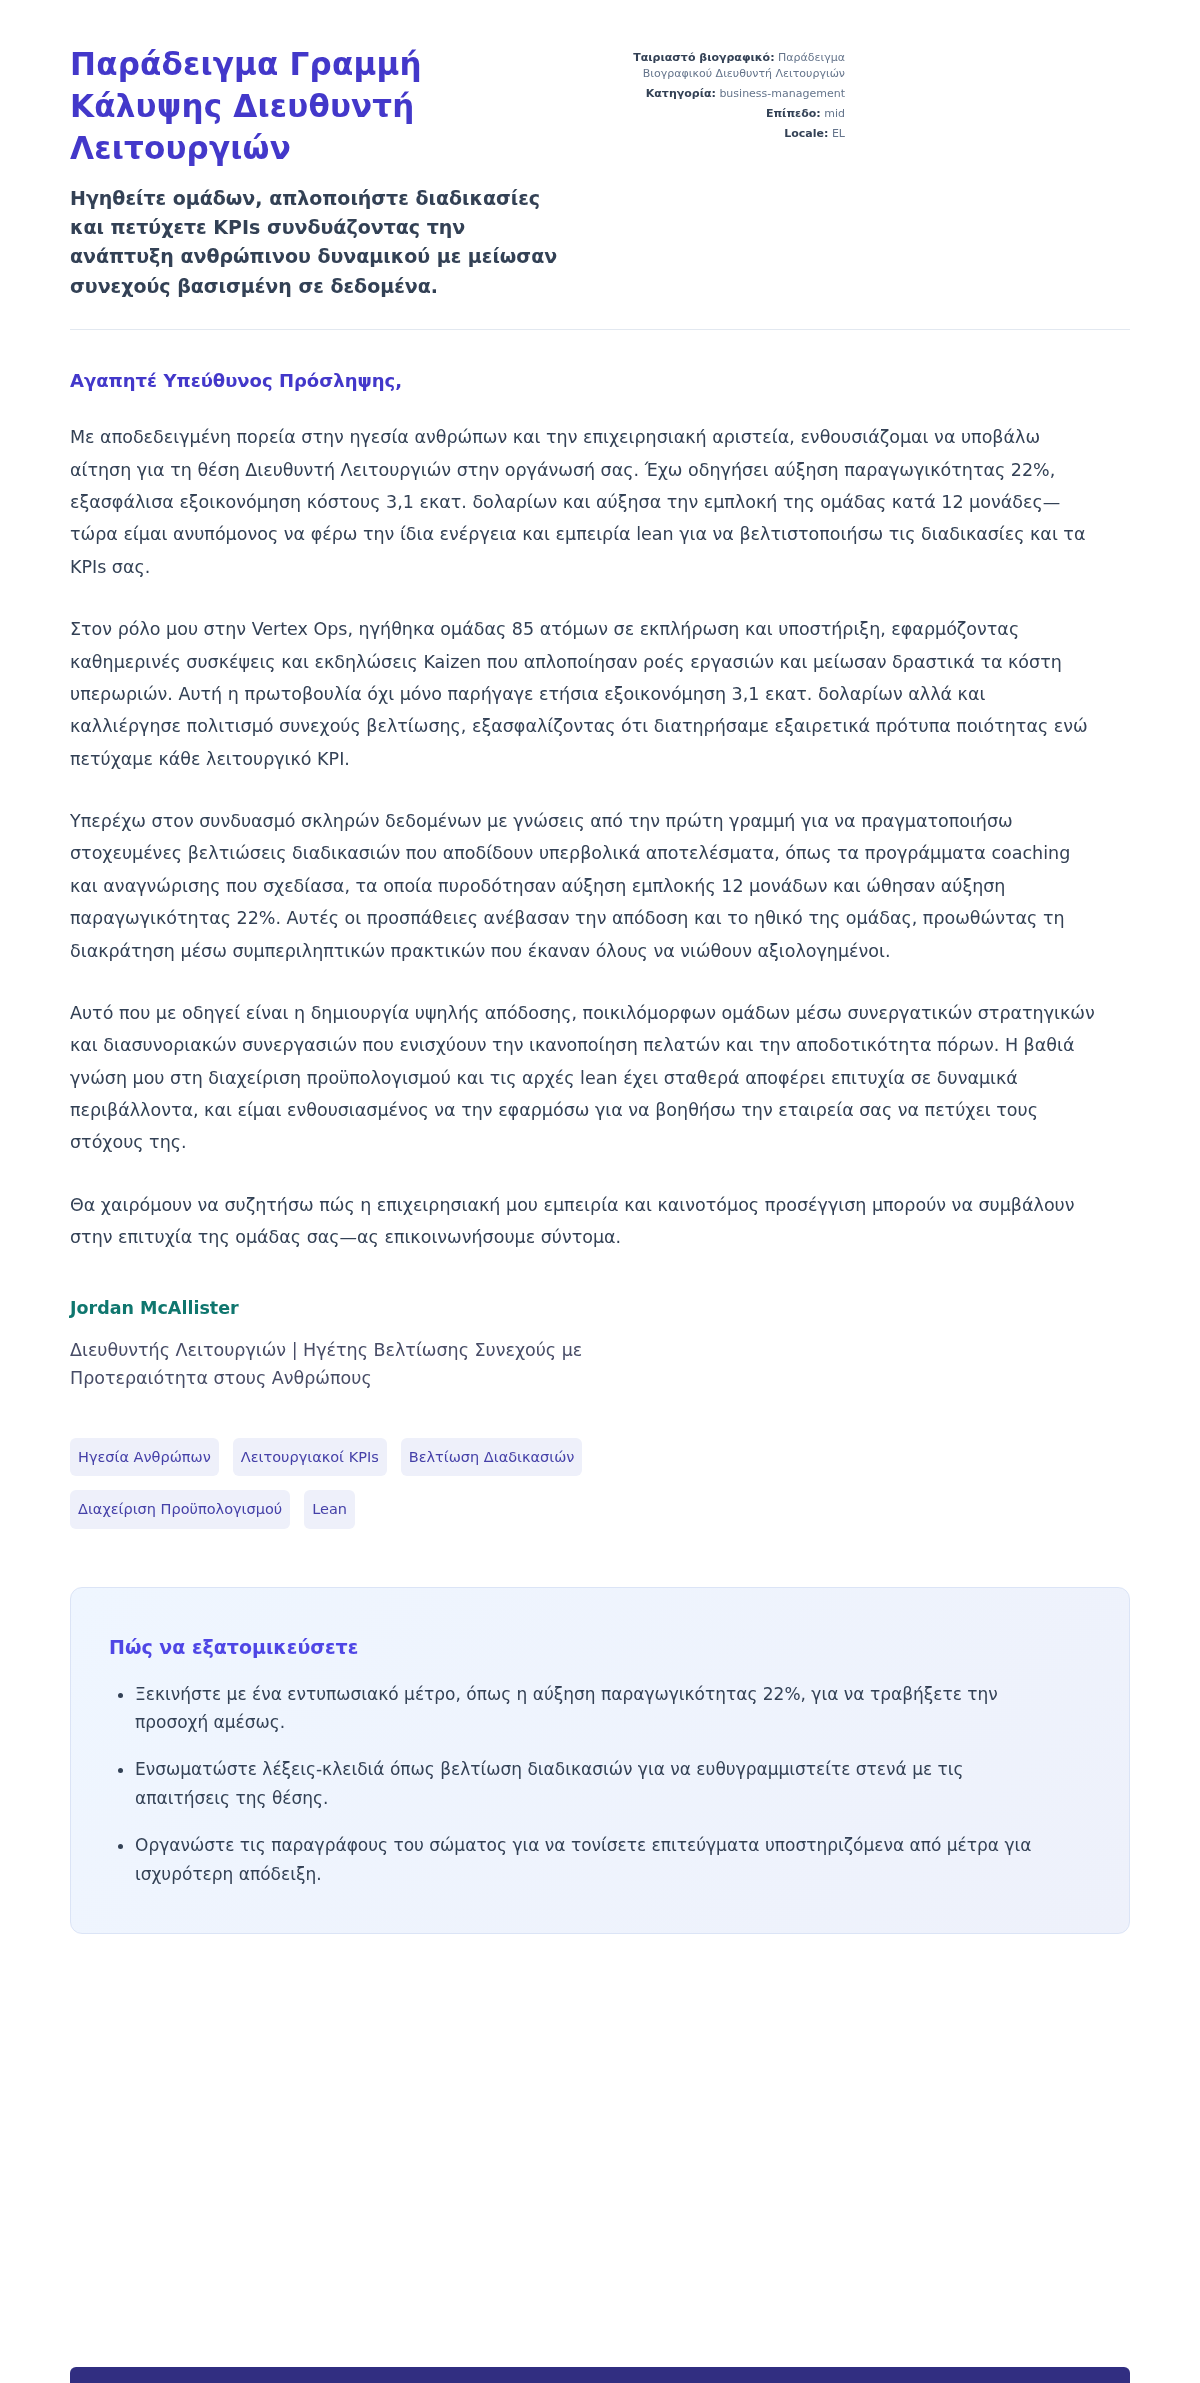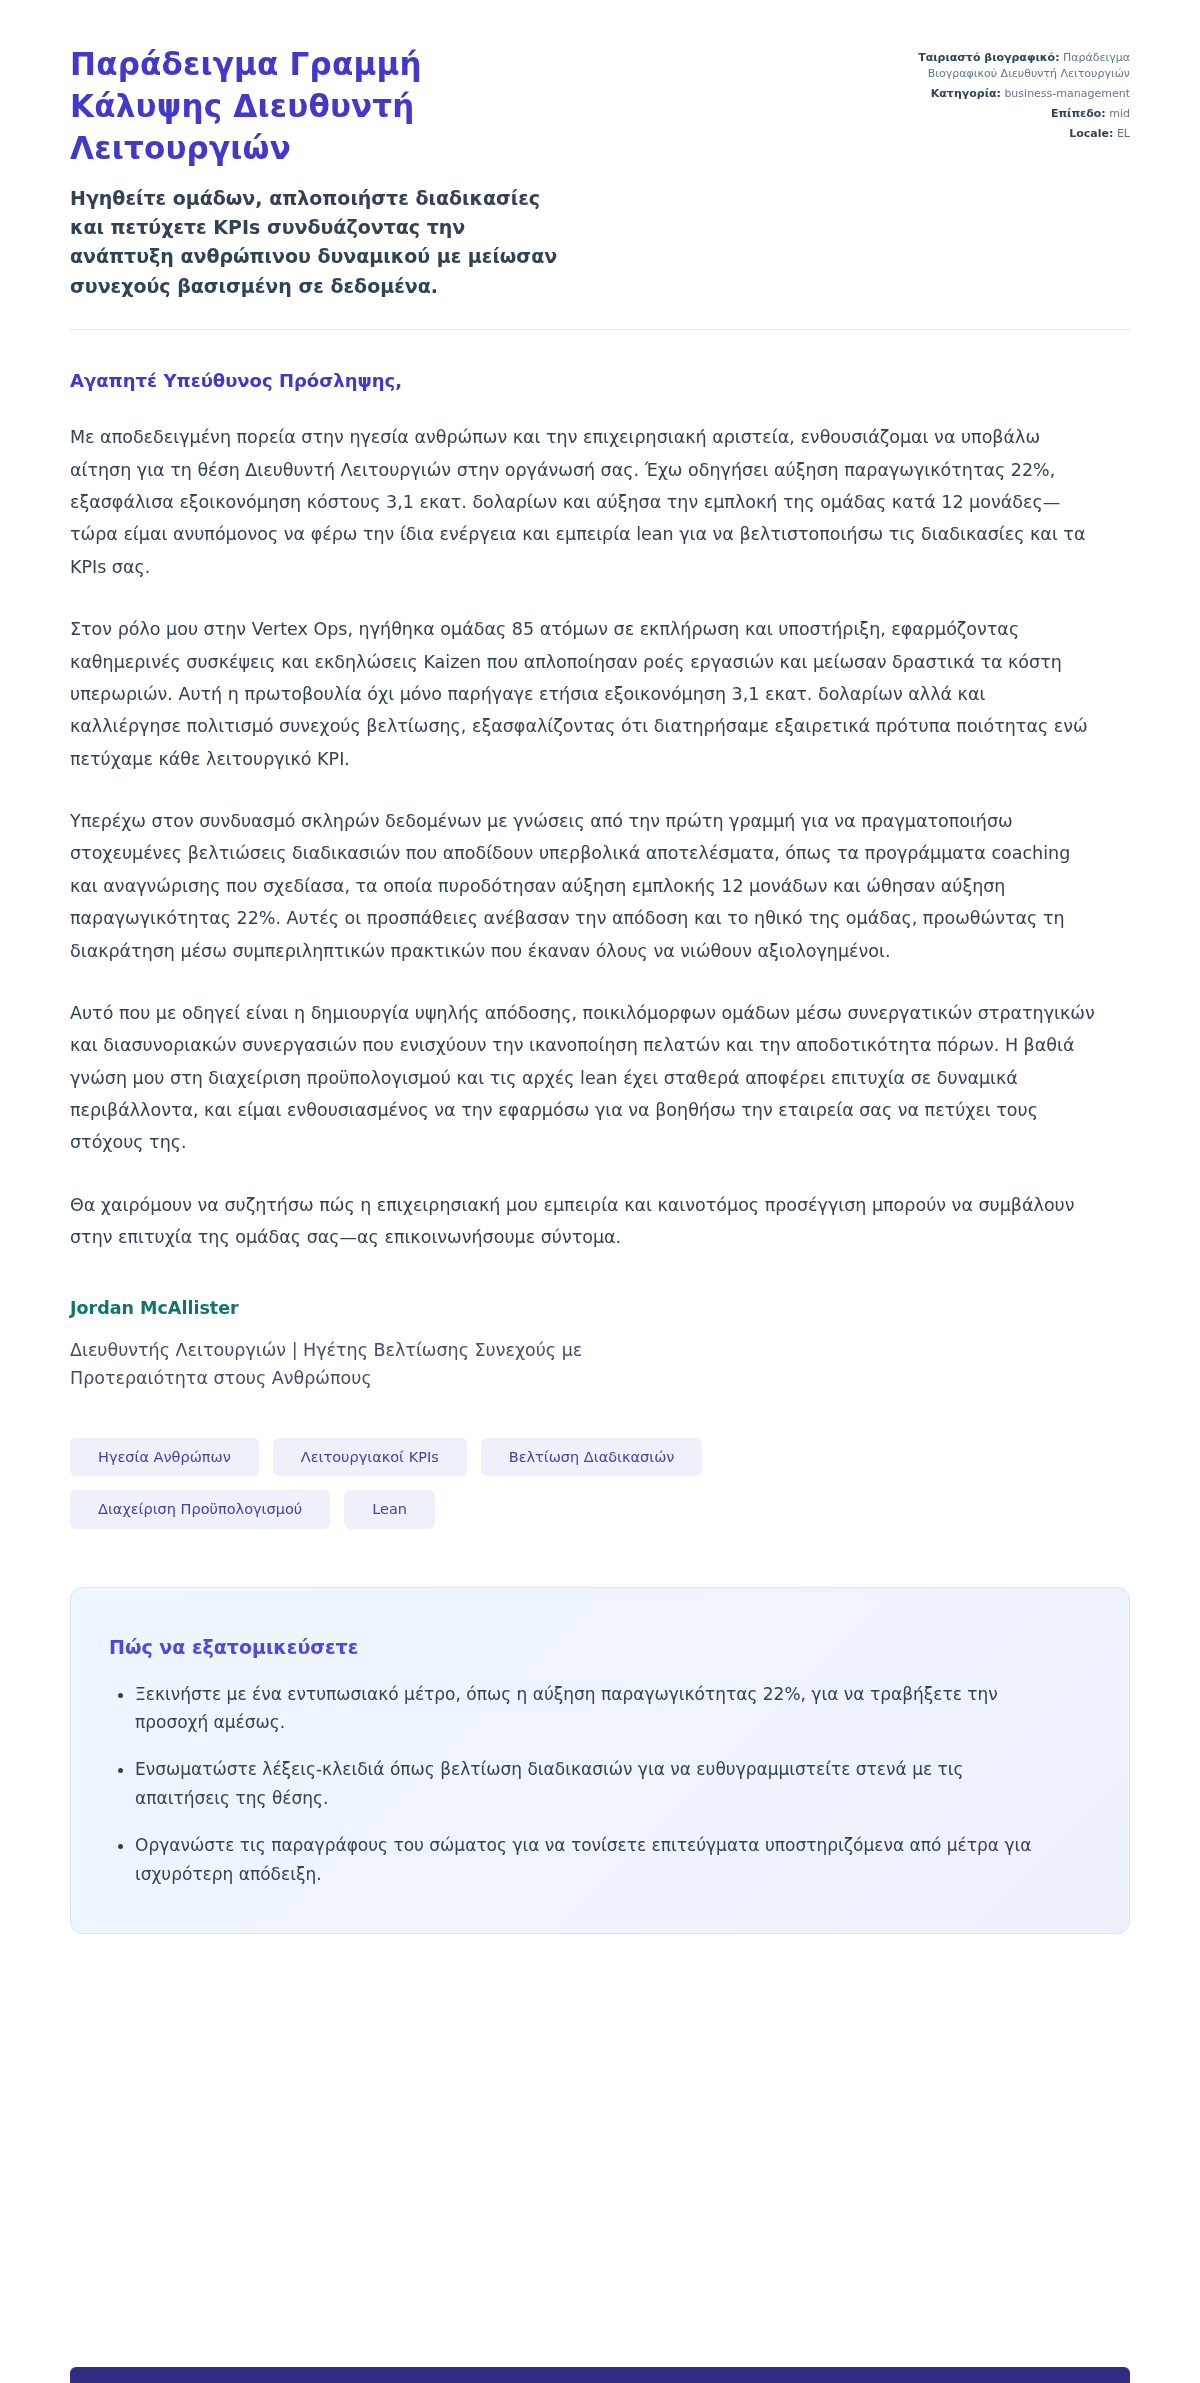--- a/index.html
+++ b/index.html
@@ -17,23 +17,22 @@
     flex-direction: column;
   }
   .content {
     padding: 44px 70px 0 70px;
     flex: 1 0 auto;
   }
 
   
   .header {
     display: flex;
-    justify-content: space-between;
     align-items: flex-start;
-    gap: 62px;
+    gap: 40px;
   }
   .header-left { width: 500px; }
   .page-title {
     margin: 0 0 14px 0;
     font-size: 31px;
     line-height: 1.35;
     font-weight: 700;
     color: #4338ca;
     letter-spacing: 0.2px;
   }
@@ -97,21 +96,21 @@
     flex-wrap: wrap;
     gap: 14px;
     max-width: 700px;
   }
   .tag {
     display: inline-block;
     background: #eef0fa;
     color: #4540a8;
     font-size: 14.5px;
     line-height: 1;
-    padding: 12px 28px;
+    padding: 12px 8px;
     border-radius: 6px;
     white-space: nowrap;
   }
 
   
   .tips-box {
     margin-top: 58px;
     background: linear-gradient(135deg, #eff6ff 0%, #eef1fb 100%);
     border: 1px solid #dbe4f6;
     border-radius: 12px;

